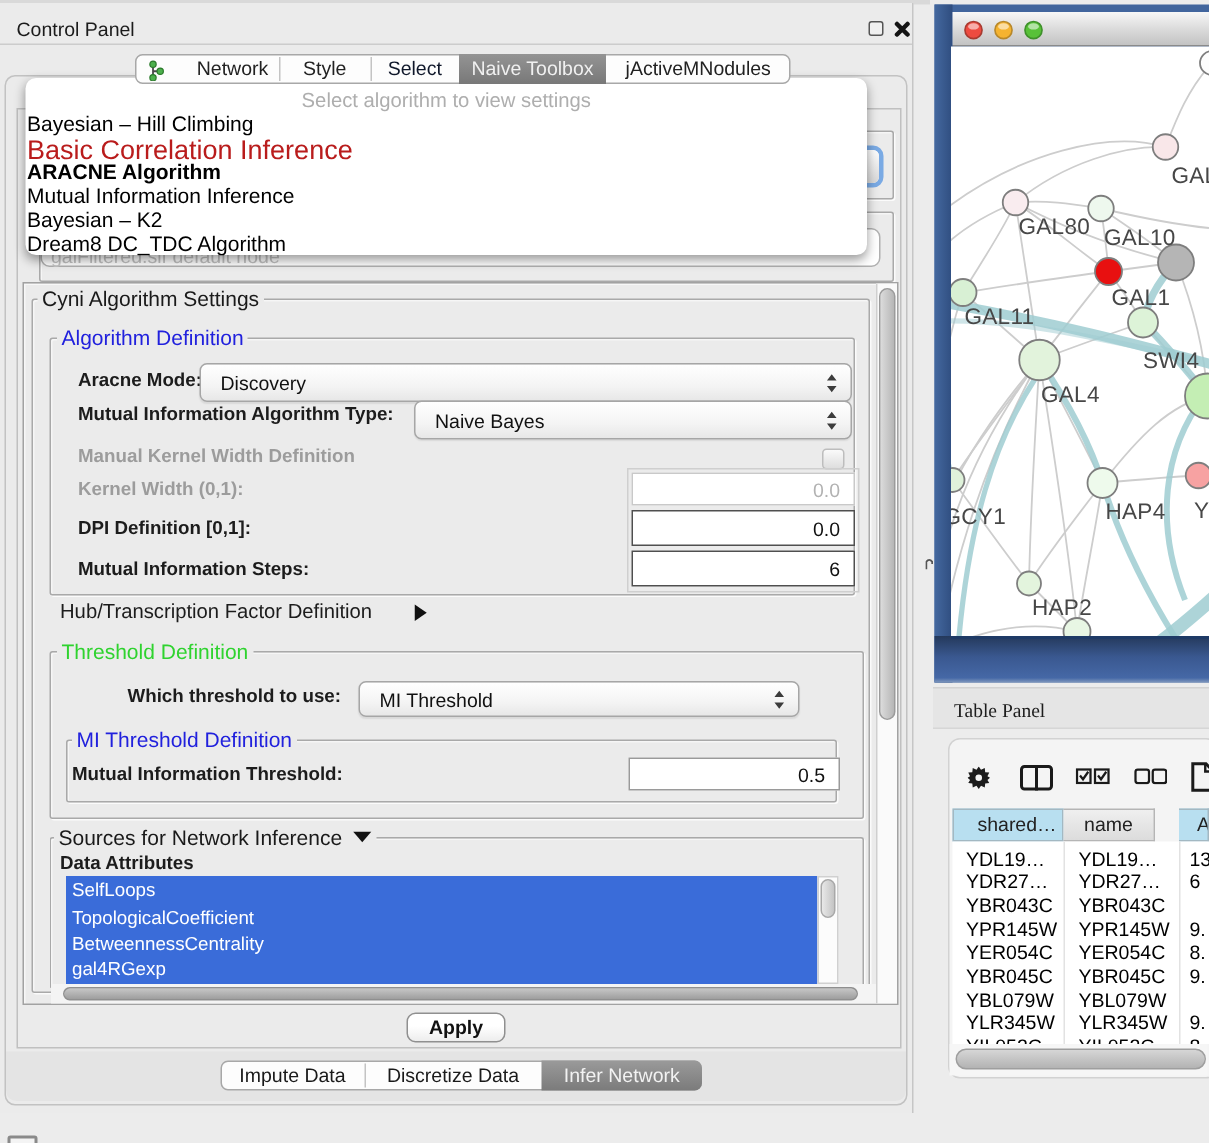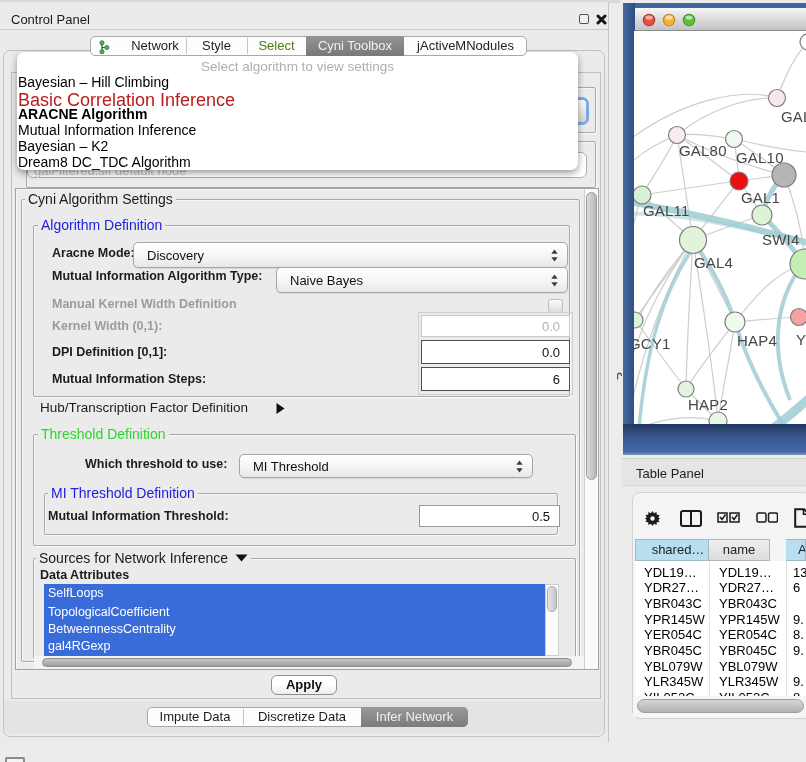--- a/index.html
+++ b/index.html
@@ -134,22 +134,22 @@
 <div class="abs" style="left:247px;top:38px;width:1px;height:16px;background:#c4c4c4;"></div>
 <div class="abs" style="left:306px;top:36px;width:98px;height:20px;background:linear-gradient(#949494,#787878);"></div>
 <svg class="abs" style="left:98px;top:40px;" width="12" height="14" viewBox="0 0 12 14">
   <path d="M4 3 L4 12 M4 7.5 L8.5 7.5" stroke="#4a4a4a" stroke-width="1.2" fill="none"></path>
   <circle cx="4" cy="2.8" r="2.1" fill="#4cb04c" stroke="#2c7a2c" stroke-width="0.8"></circle>
   <circle cx="8.8" cy="7.5" r="2.1" fill="#4cb04c" stroke="#2c7a2c" stroke-width="0.8"></circle>
   <circle cx="4" cy="11.8" r="2.1" fill="#4cb04c" stroke="#2c7a2c" stroke-width="0.8"></circle>
 </svg>
 <div class="abs" style="left:124px;top:36px;width:62px;height:20px;line-height:20px;font-size:13px;color:#222;text-align:center;">Network</div>
 <div class="abs" style="left:186px;top:36px;width:61px;height:20px;line-height:20px;font-size:13px;color:#222;text-align:center;">Style</div>
-<div class="abs" style="left:247px;top:36px;width:59px;height:20px;line-height:20px;font-size:13px;color:#4d7c0f;text-align:center;">Select</div>
-<div class="abs" style="left:306px;top:36px;width:98px;height:20px;line-height:20px;font-size:13px;color:#f0f0f0;text-align:center;">Cyni Toolbox</div>
+<div class="abs" style="left:247px;top:36px;width:59px;height:20px;line-height:20px;font-size:13px;color:#0f172a;text-align:center;">Select</div>
+<div class="abs" style="left:306px;top:36px;width:98px;height:20px;line-height:20px;font-size:13px;color:#f0f0f0;text-align:center;">Naive Toolbox</div>
 <div class="abs" style="left:404px;top:36px;width:123px;height:20px;line-height:20px;font-size:13px;color:#222;text-align:center;">jActiveMNodules</div>
 
 <div class="abs" style="left:271px;top:675px;width:66px;height:20px;border:1px solid #909090;border-radius:6px;background:linear-gradient(#ffffff,#ffffff 45%,#ededed);box-sizing:border-box;text-align:center;line-height:18px;font-size:13px;font-weight:600;color:#111;">Apply</div>
 
 <div class="abs" style="left:4px;top:701px;width:600px;height:33px;background:#e4e4e4;border-radius:0 0 7px 7px;"></div>
 <div class="abs" style="left:147px;top:707px;width:321px;height:20px;background:#fdfdfd;border:1px solid #a8a8a8;border-radius:5px;box-sizing:border-box;"></div>
 <div class="abs" style="left:243px;top:709px;width:1px;height:16px;background:#c4c4c4;"></div>
 <div class="abs" style="left:361px;top:707px;width:107px;height:20px;background:linear-gradient(#9a9a9a,#7b7b7b);border-radius:0 5px 5px 0;"></div>
 <div class="abs" style="left:147px;top:707px;width:96px;height:20px;line-height:20px;font-size:13px;color:#1a1a1a;text-align:center;">Impute Data</div>
 <div class="abs" style="left:243px;top:707px;width:118px;height:20px;line-height:20px;font-size:13px;color:#1a1a1a;text-align:center;">Discretize Data</div>
@@ -250,21 +250,21 @@
     <text x="60" y="237">GAL4</text>
     <text x="103" y="315">HAP4</text>
     <text x="-5" y="318">GCY1</text>
     <text x="162" y="314">Y</text>
     <text x="54" y="379">HAP2</text>
   </g>
 </svg>
 <div class="abs" style="left:634px;top:424px;width:172px;height:2px;background:#1e3a66;"></div>
 
 <div class="abs" style="left:622px;top:458px;width:184px;height:28px;background:#e5e5e5;border-top:1px solid #d2d2d2;border-bottom:1px solid #d6d6d6;box-sizing:border-box;"></div>
-<div class="abs" style="left:636px;top:466px;font-size:13px;color:#1d1d1d;">Table Panel</div>
+<div class="abs" style="left:636px;top:466px;font-size:13px;color:#1d1d1d;font-family:Liberation Serif, serif;">Table Panel</div>
 
 <div class="abs" style="left:632px;top:492px;width:180px;height:227px;background:#f4f4f4;border:1px solid #d2d2d2;border-radius:8px;box-sizing:border-box;"></div>
 
 <svg class="abs" style="left:645px;top:511px;" width="15" height="15" viewBox="0 0 15 15">
   <path d="M7.5 0 L9 2.2 L11.5 1 L11.8 3.8 L14.5 4 L13.3 6.5 L15 7.5 L13.3 9 L14.5 11 L11.8 11.3 L11.5 14 L9 12.8 L7.5 15 L6 12.8 L3.5 14 L3.2 11.3 L0.5 11 L1.7 9 L0 7.5 L1.7 6.5 L0.5 4 L3.2 3.8 L3.5 1 L6 2.2 Z" fill="#1c1c1c"></path>
   <circle cx="7.5" cy="7.5" r="2.2" fill="#f4f4f4"></circle>
 </svg>
 <div class="abs" style="left:680px;top:510px;width:22px;height:17px;border:2.4px solid #1a1a1a;border-radius:3px;box-sizing:border-box;"></div>
 <div class="abs" style="left:689.8px;top:510px;width:2.4px;height:17px;background:#1a1a1a;"></div>
 <svg class="abs" style="left:717px;top:512px;" width="61" height="11" viewBox="0 0 61 11">

